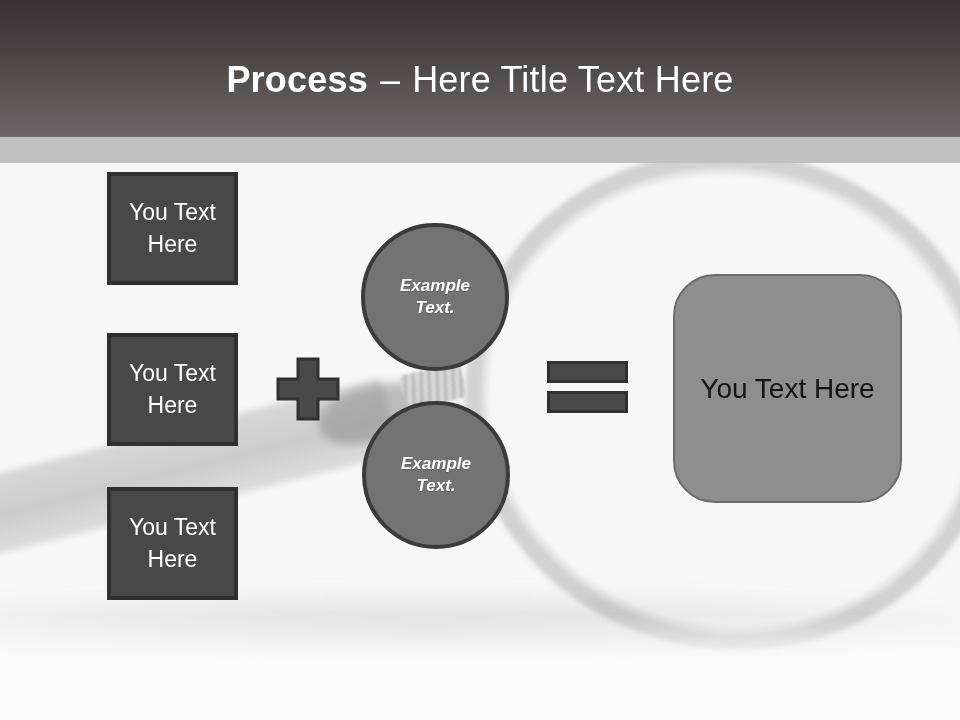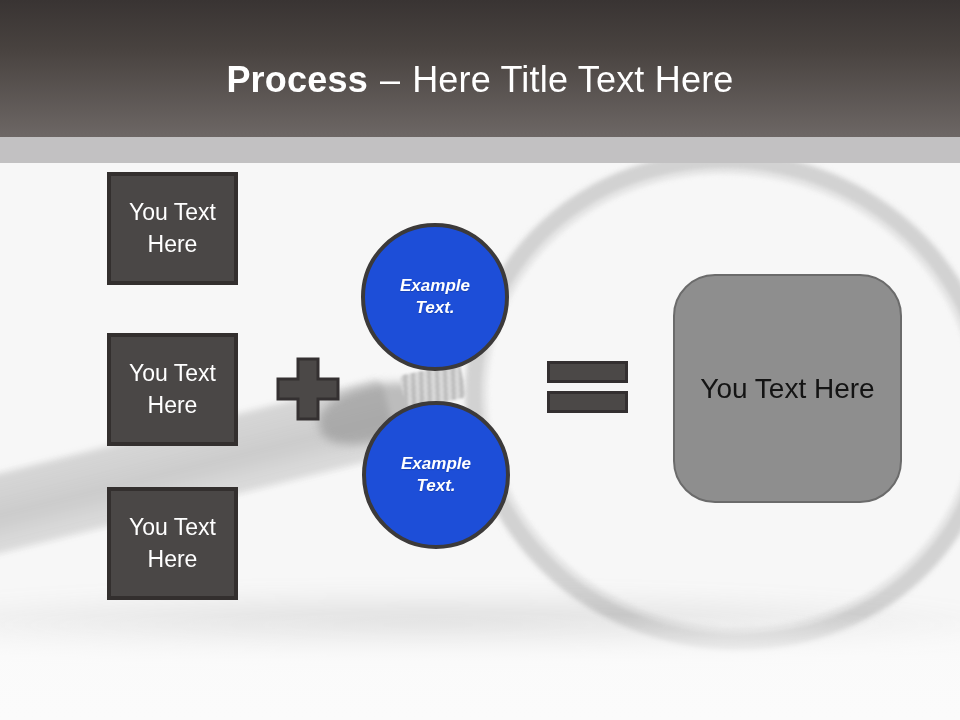--- a/index.html
+++ b/index.html
@@ -62,21 +62,21 @@
     background:#4a4746; border:4px solid #332f2e; box-sizing:border-box;
     color:#ffffff; font-size:23px; line-height:1.35; text-align:center;
     display:flex; align-items:center; justify-content:center; padding:0 8px;
   }
   .inbox-1 { top:172px; }
   .inbox-2 { top:333px; }
   .inbox-3 { top:487px; }
 
   .circle {
     position:absolute; width:148px; height:148px; z-index:10;
-    background:#1d4ed8; border:4px solid #3c3a3a; border-radius:50%;
+    background:#737373; border:4px solid #3c3a3a; border-radius:50%;
     box-sizing:border-box; color:#ffffff; font-weight:bold; font-style:italic;
     font-size:17px; line-height:1.32; text-align:center;
     display:flex; align-items:center; justify-content:center; padding:0 30px;
     text-shadow:0 1px 1px rgba(0,0,0,0.18);
   }
   .circle-1 { left:361px; top:223px; }
   .circle-2 { left:362px; top:401px; }
 
   .plus-wrap { position:absolute; left:276px; top:357px; width:64px; height:64px; z-index:10; }
 

